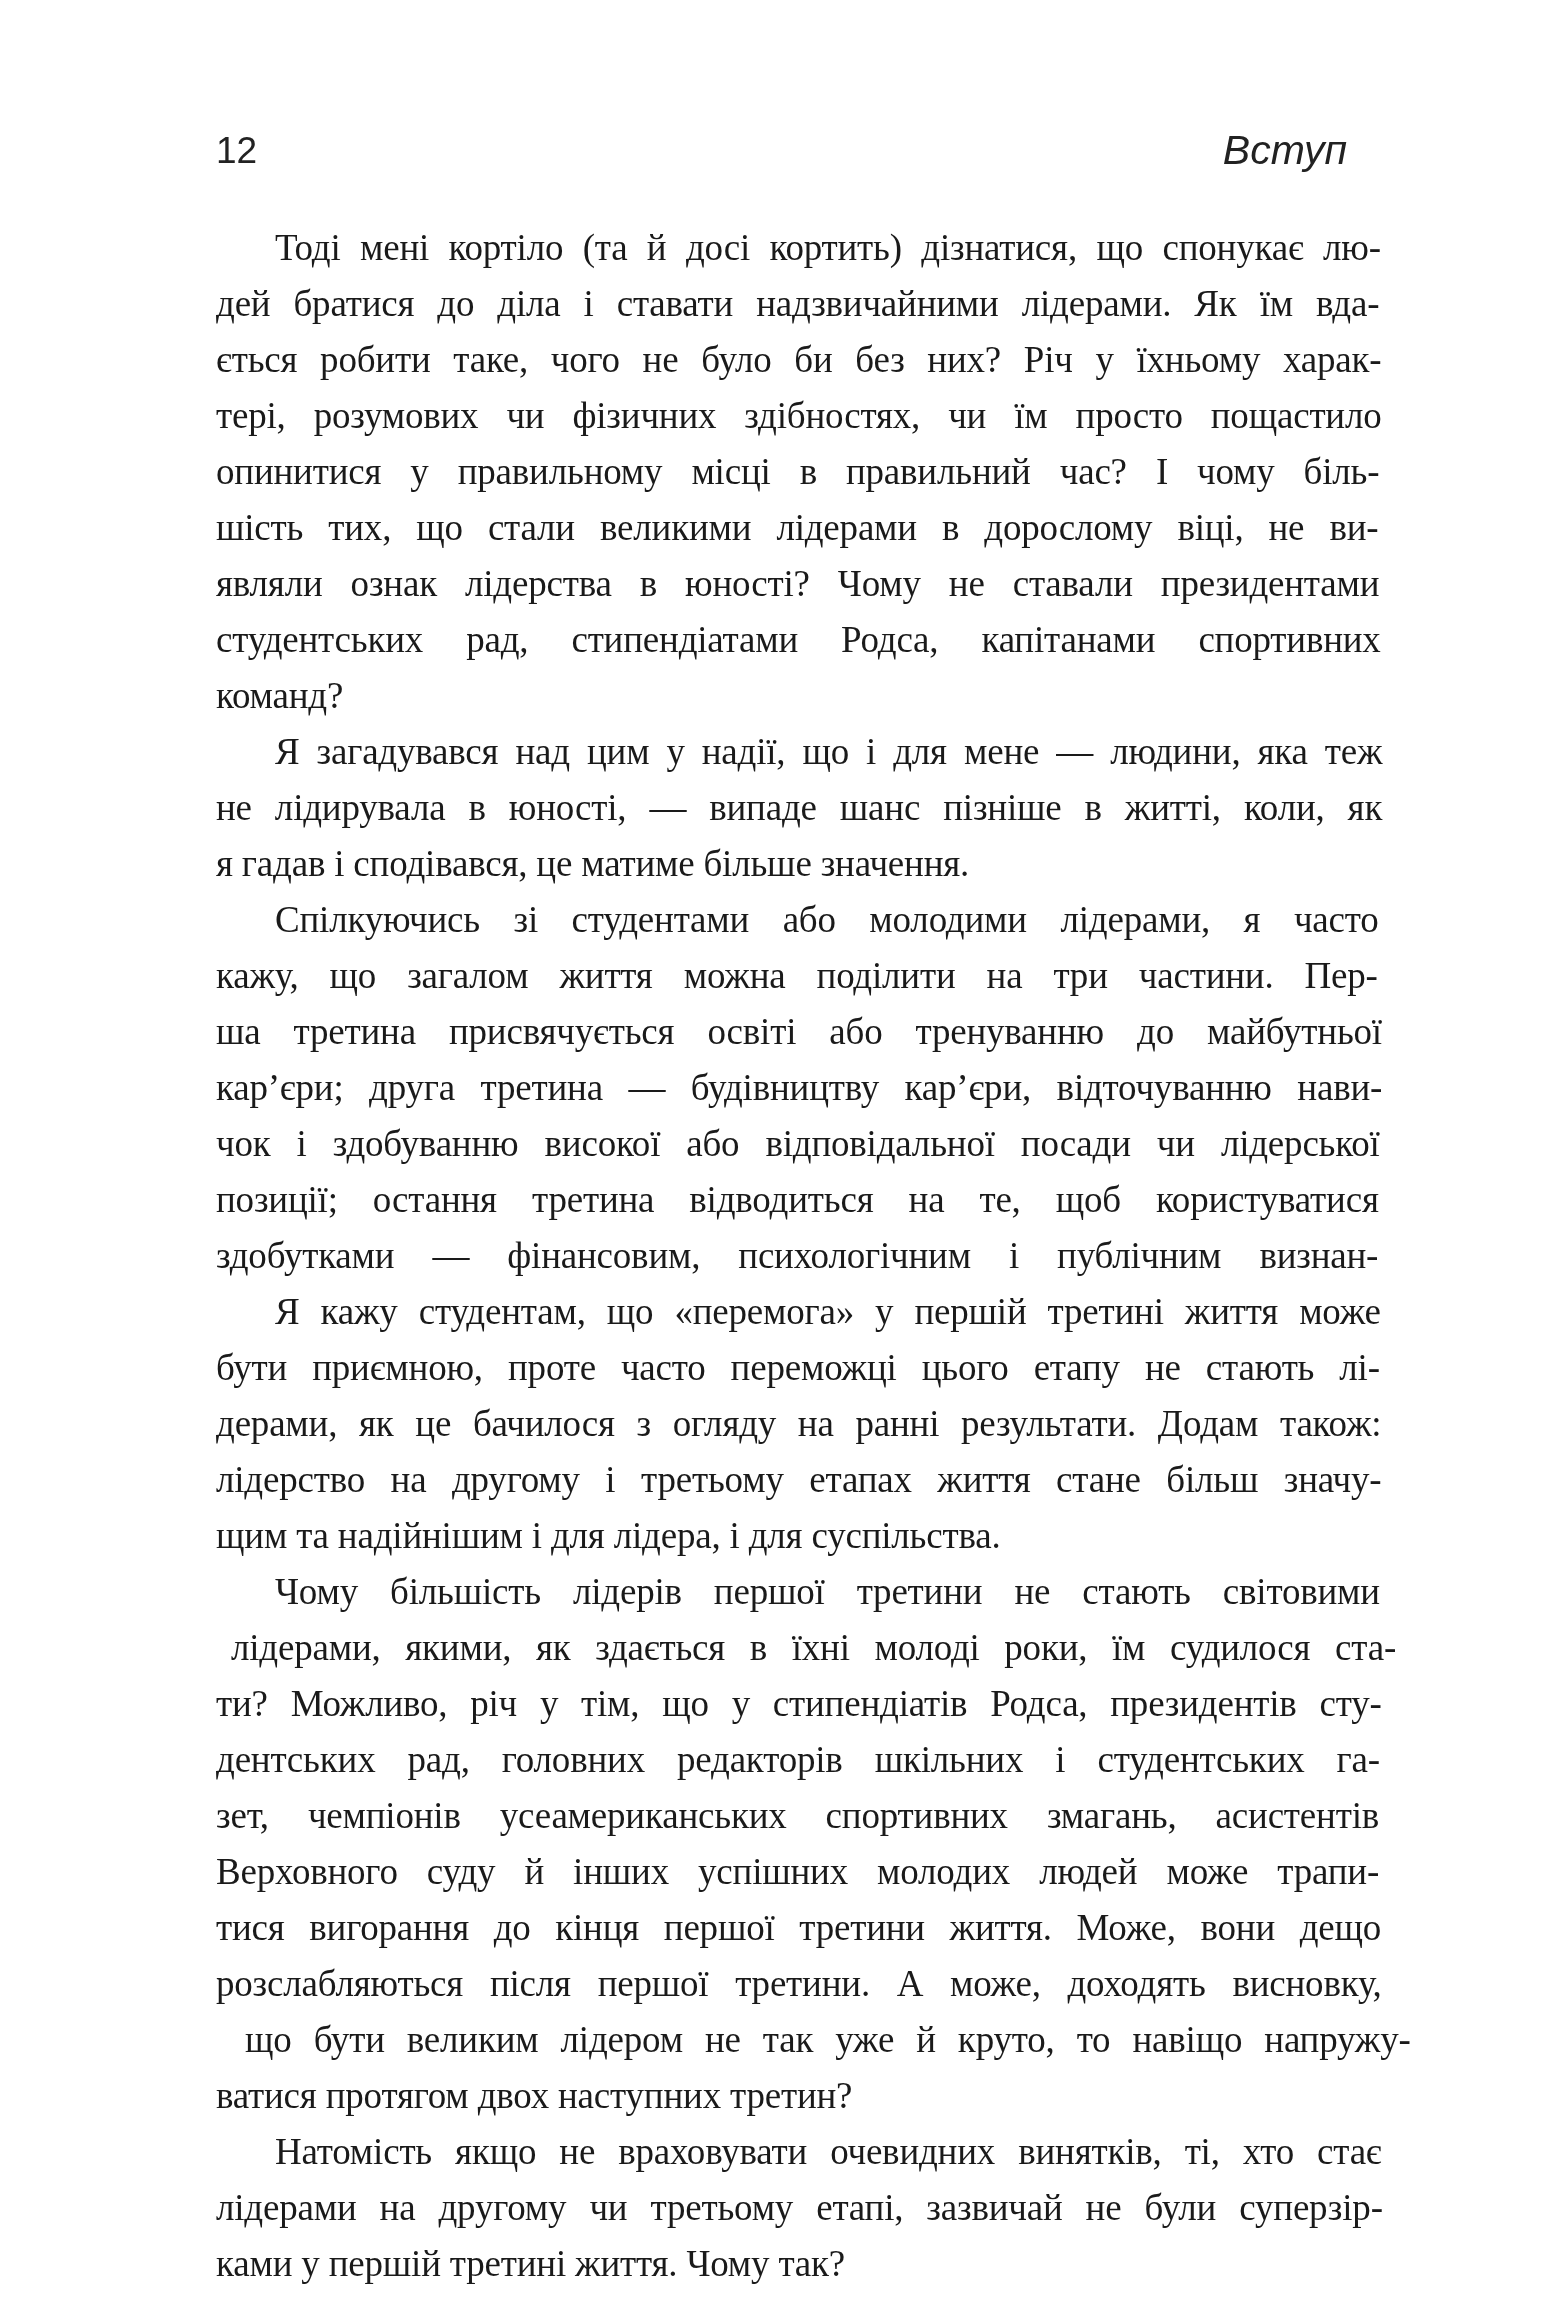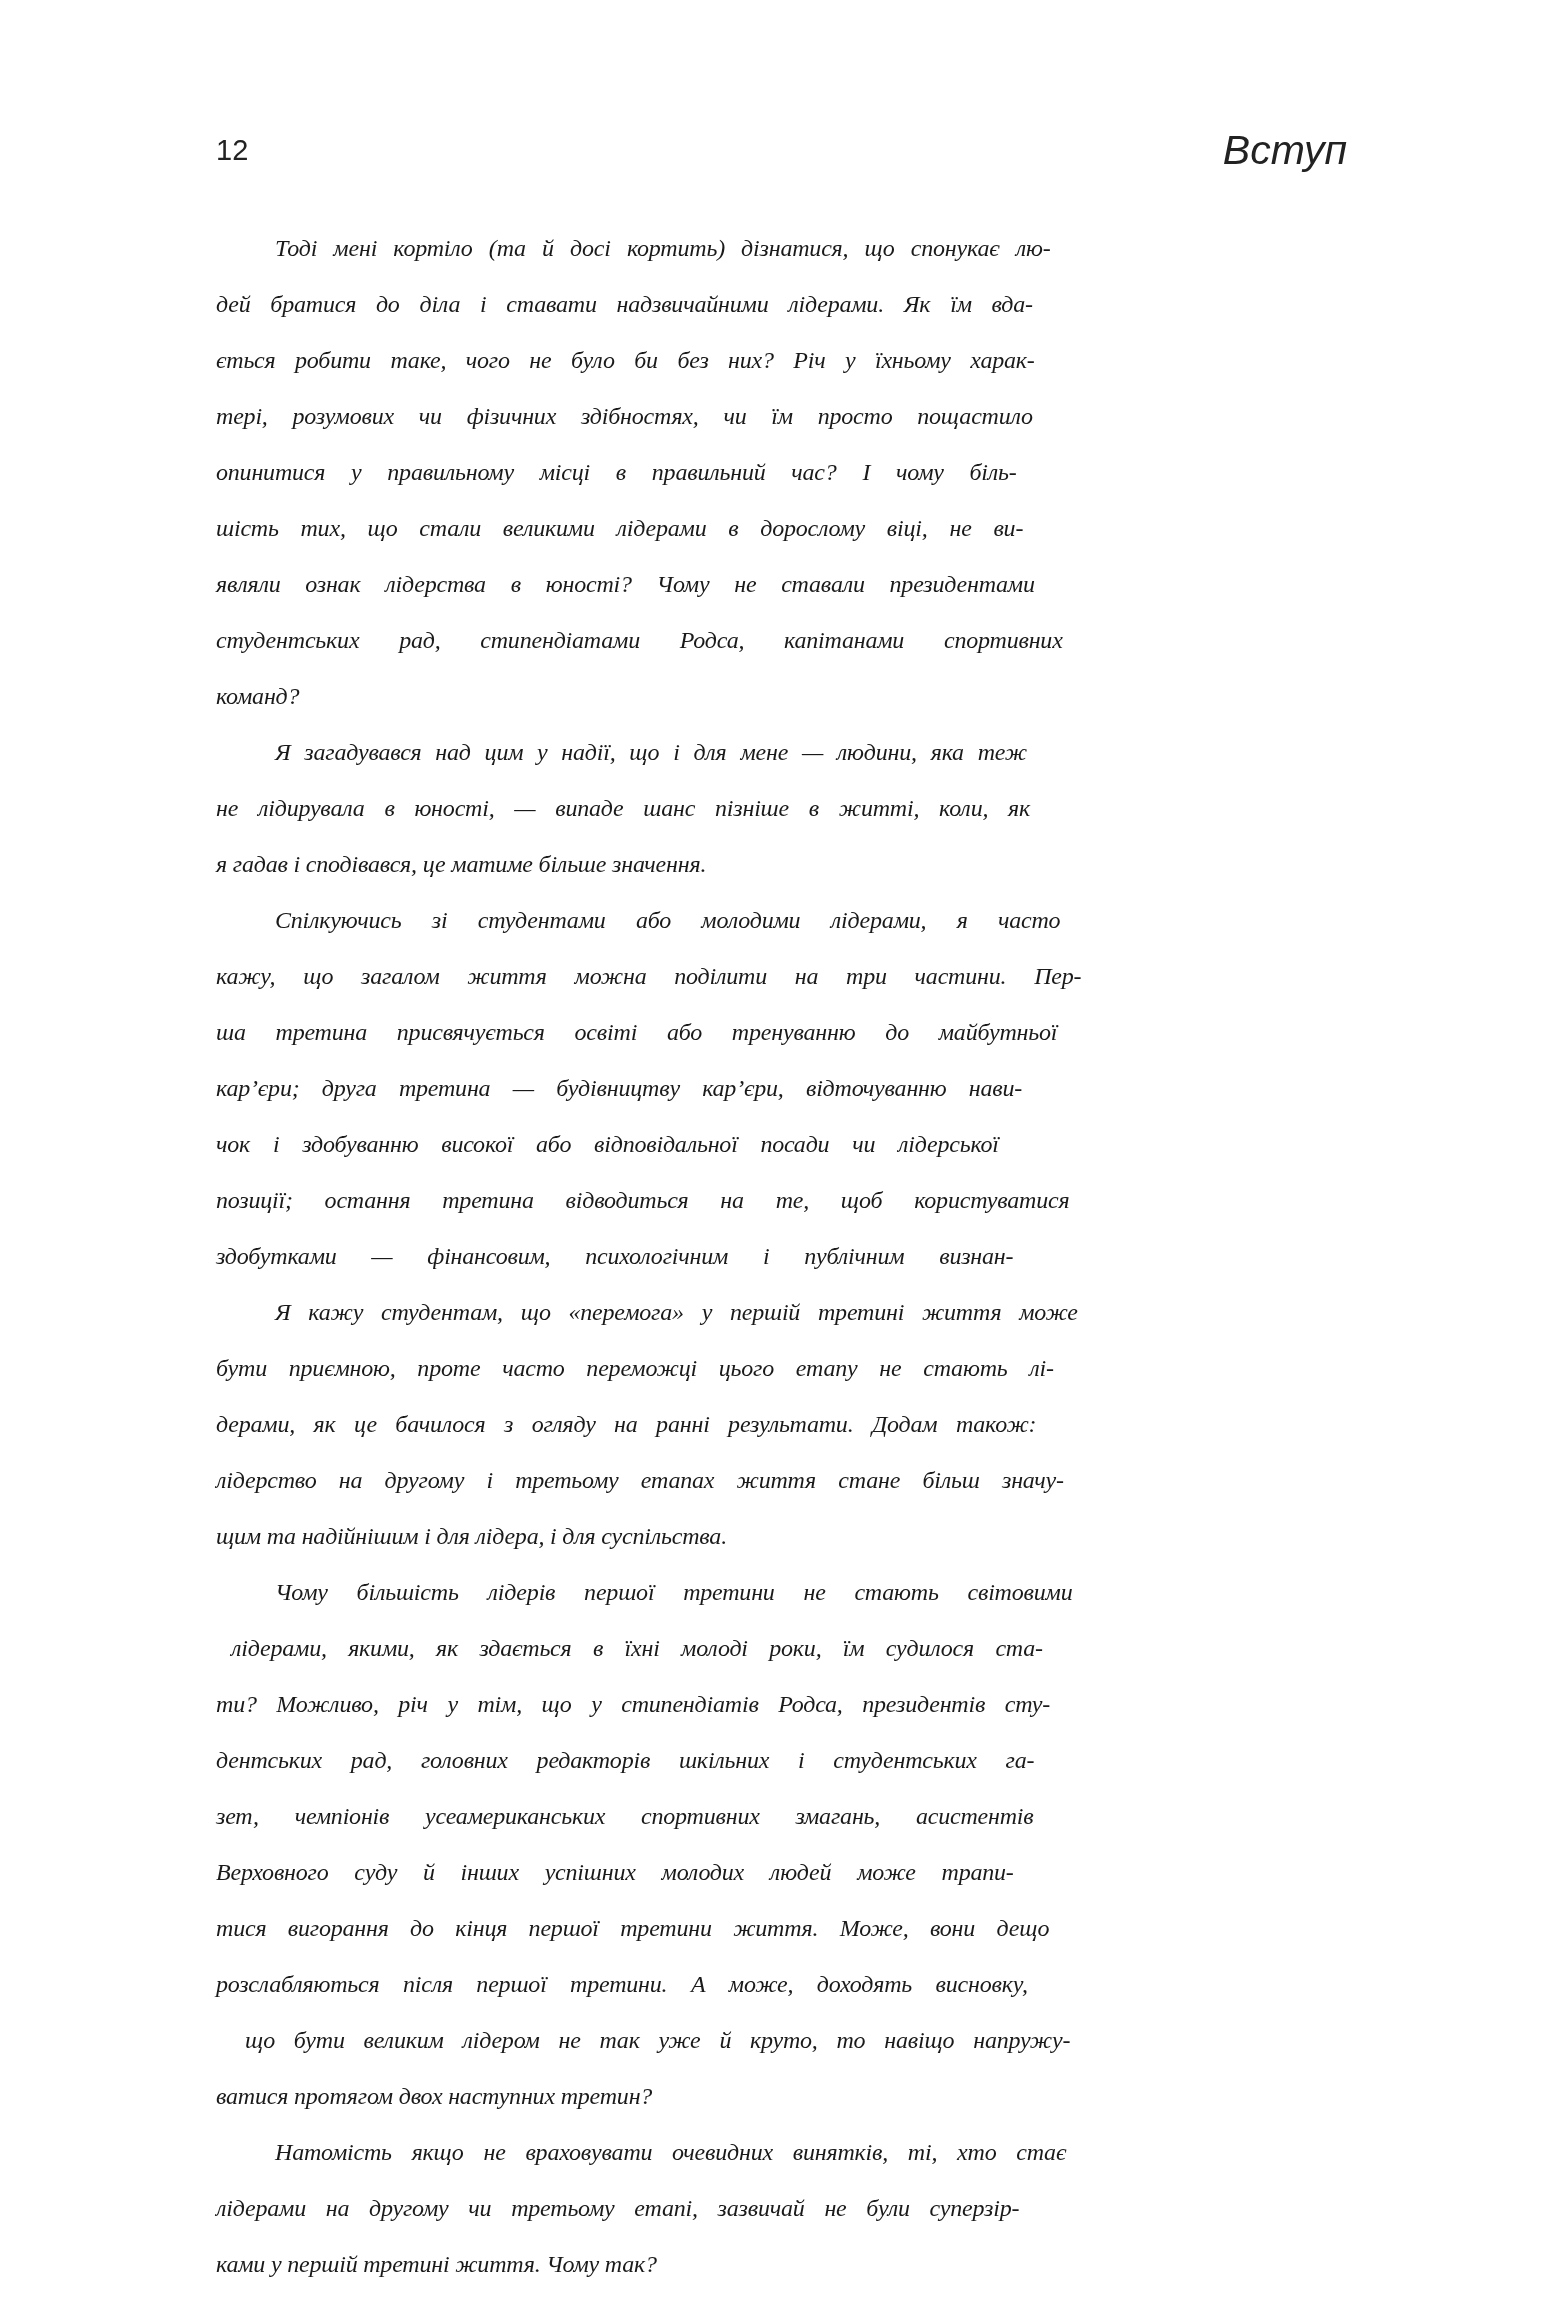--- a/index.html
+++ b/index.html
@@ -27,21 +27,21 @@
     left: 216px;
     top: 130px;
     width: 1131px;
     height: 41px;
   }
   .page-number {
     position: absolute;
     left: 0;
     top: 0;
     font-family: "Liberation Sans", "DejaVu Sans", sans-serif;
-    font-size: 29px;
+    font-size: 37px;
     line-height: 41px;
     color: #222;
   }
   .section-title {
     position: absolute;
     right: 0;
     top: 0;
     font-family: "Liberation Sans", "DejaVu Sans", sans-serif;
     font-style: italic;
     font-size: 41px;
@@ -51,27 +51,26 @@
   .body-text {
     position: absolute;
     left: 216px;
     top: 220px;
     width: 1131px;
   }
   .line {
     display: block;
     height: 56px;
     line-height: 56px;
-    font-size: 24px;
+    font-size: 37px;
     white-space: nowrap;
     text-align: justify;
     text-align-last: justify;
     letter-spacing: -0.2px;
     overflow: visible;
-    font-style: italic;
   }
   .line.first { text-indent: 59px; }
   .line.last { text-align-last: left; }
 </style>
 </head>
 <body>
 
 <div class="page">
   <div class="running-head">
     <span class="page-number">12</span>

